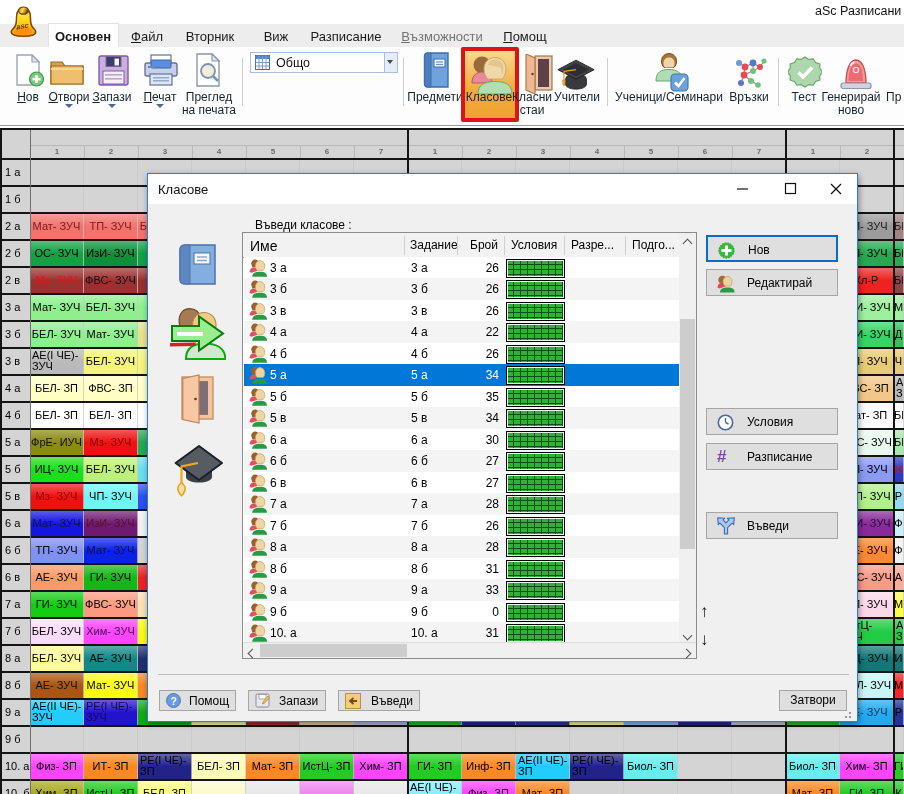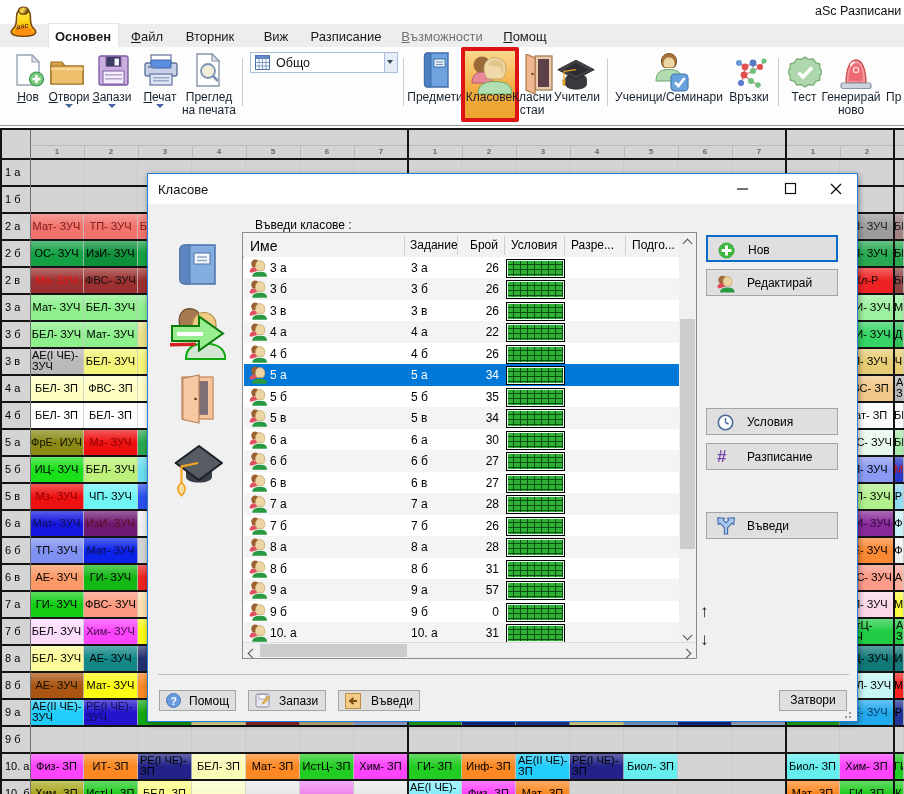--- a/index.html
+++ b/index.html
@@ -930,21 +930,21 @@
 </div>
 <div class="trow" style="top:346.0px;background:#f4f4f4;color:#000;">
 <svg width="18" height="19" viewBox="0 0 18 19" style="position:absolute;left:5px;top:1px;">
 <path d="M2.2 5.8 C2.2 3.2 4 1.6 6.2 1.6 C8.2 1.6 9.6 3 9.8 5 L9.8 8.6 L3.4 9.4 Z" fill="#9a6030"></path>
 <path d="M0.6 14 C0.6 10.6 2.8 9.4 5.4 9.4 L8 9.4 L8 13 L2.4 14.8 Z" fill="#e05060"></path>
 <path d="M6.4 8 C6.4 4.6 8.6 2.6 11 2.6 C13.6 2.6 15.8 4.8 15.8 8 C15.8 10 15.2 11.4 14.2 12.4 L8.2 12.4 C7.2 11.4 6.4 9.8 6.4 8 Z" fill="#eed6a4" stroke="#c4a468" stroke-width="0.7"></path>
 <path d="M3.2 18.8 C3.2 14.8 6.8 13.8 11 13.8 C15.2 13.8 18 14.8 18 18.8 Z" fill="#2a9a42"></path>
 </svg>
 <span class="nm">9 а</span>
         <span class="sh">9 а</span>
-        <span class="ct">57</span>
+        <span class="ct">33</span>
 <div class="gpat"></div>
 </div>
 <div class="trow" style="top:367.5px;background:#fff;color:#000;">
 <svg width="18" height="19" viewBox="0 0 18 19" style="position:absolute;left:5px;top:1px;">
 <path d="M2.2 5.8 C2.2 3.2 4 1.6 6.2 1.6 C8.2 1.6 9.6 3 9.8 5 L9.8 8.6 L3.4 9.4 Z" fill="#9a6030"></path>
 <path d="M0.6 14 C0.6 10.6 2.8 9.4 5.4 9.4 L8 9.4 L8 13 L2.4 14.8 Z" fill="#e05060"></path>
 <path d="M6.4 8 C6.4 4.6 8.6 2.6 11 2.6 C13.6 2.6 15.8 4.8 15.8 8 C15.8 10 15.2 11.4 14.2 12.4 L8.2 12.4 C7.2 11.4 6.4 9.8 6.4 8 Z" fill="#eed6a4" stroke="#c4a468" stroke-width="0.7"></path>
 <path d="M3.2 18.8 C3.2 14.8 6.8 13.8 11 13.8 C15.2 13.8 18 14.8 18 18.8 Z" fill="#2a9a42"></path>
 </svg>
 <span class="nm">9 б</span>

